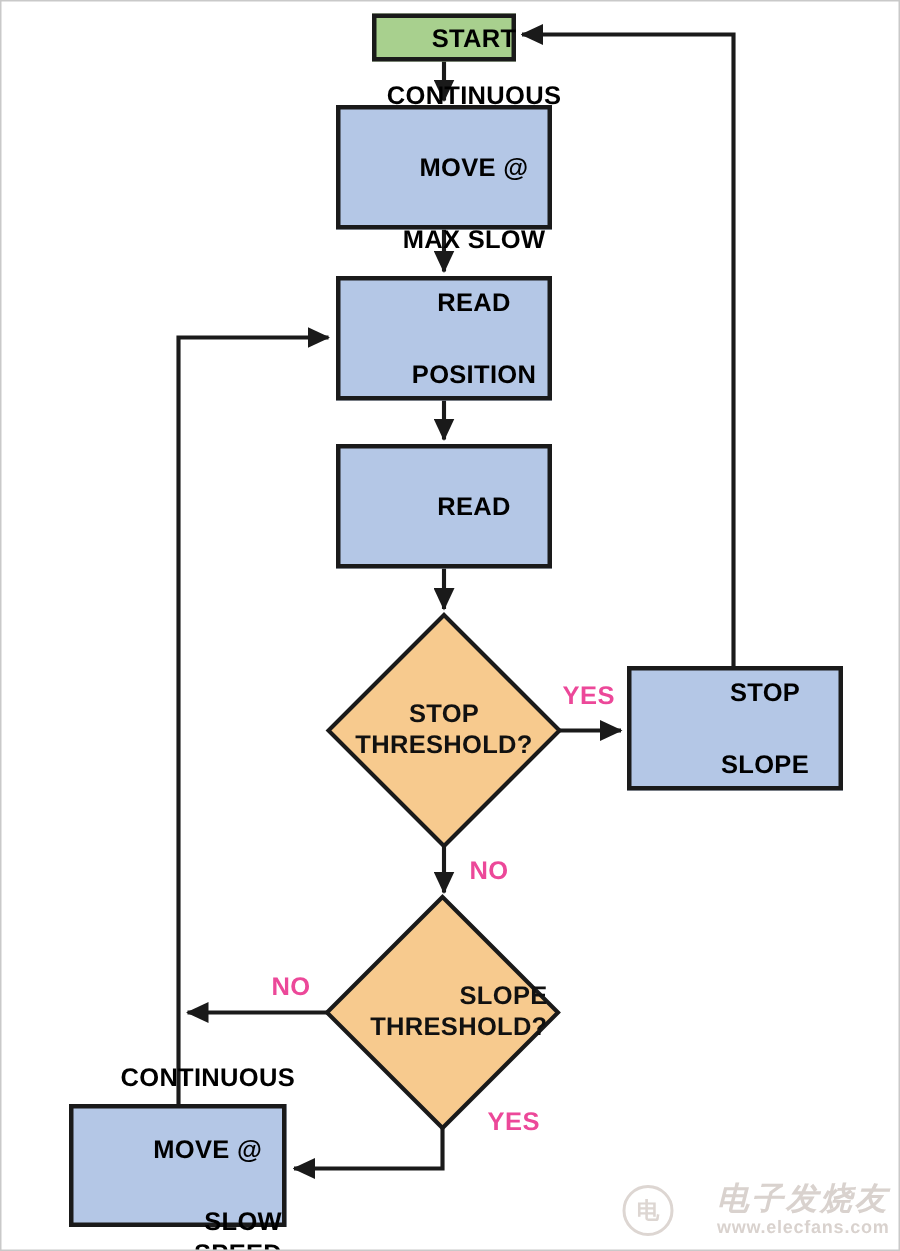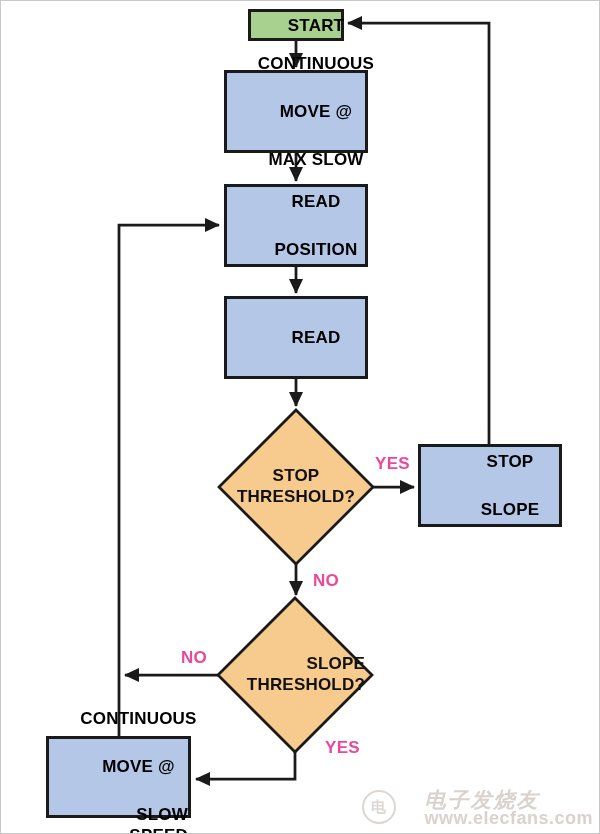--- a/index.html
+++ b/index.html
@@ -26,21 +26,21 @@
   #watermark{
     position:absolute;right:6px;bottom:8px;display:flex;align-items:center;gap:5px;
     color:#d9d2ce;user-select:none;
   }
   #wm-logo{
     width:30px;height:30px;border:2px solid #ddd6d2;border-radius:50%;
     display:flex;align-items:center;justify-content:center;font-size:15px;font-weight:bold;color:#ddd6d2;
   }
   #wm-text{display:flex;flex-direction:column;align-items:flex-start;margin-left:24px;}
   #wm-title{font-size:21px;font-weight:bold;font-style:italic;line-height:22px;letter-spacing:2px;}
-  #wm-url{font-size:18px;font-weight:bold;line-height:14px;letter-spacing:.5px;}
+  #wm-url{font-size:12px;font-weight:bold;line-height:14px;letter-spacing:.5px;}
 </style>
 </head>
 <body>
 
 <div id="stage">
 
   <svg id="connectors" viewBox="0 0 600 834" xmlns="http://www.w3.org/2000/svg">
     <defs>
       <marker id="ah" markerUnits="userSpaceOnUse" markerWidth="15" markerHeight="14" refX="14" refY="7" orient="auto">
         <path d="M0,0 L15,7 L0,14 Z" fill="#1a1a1a"></path>

